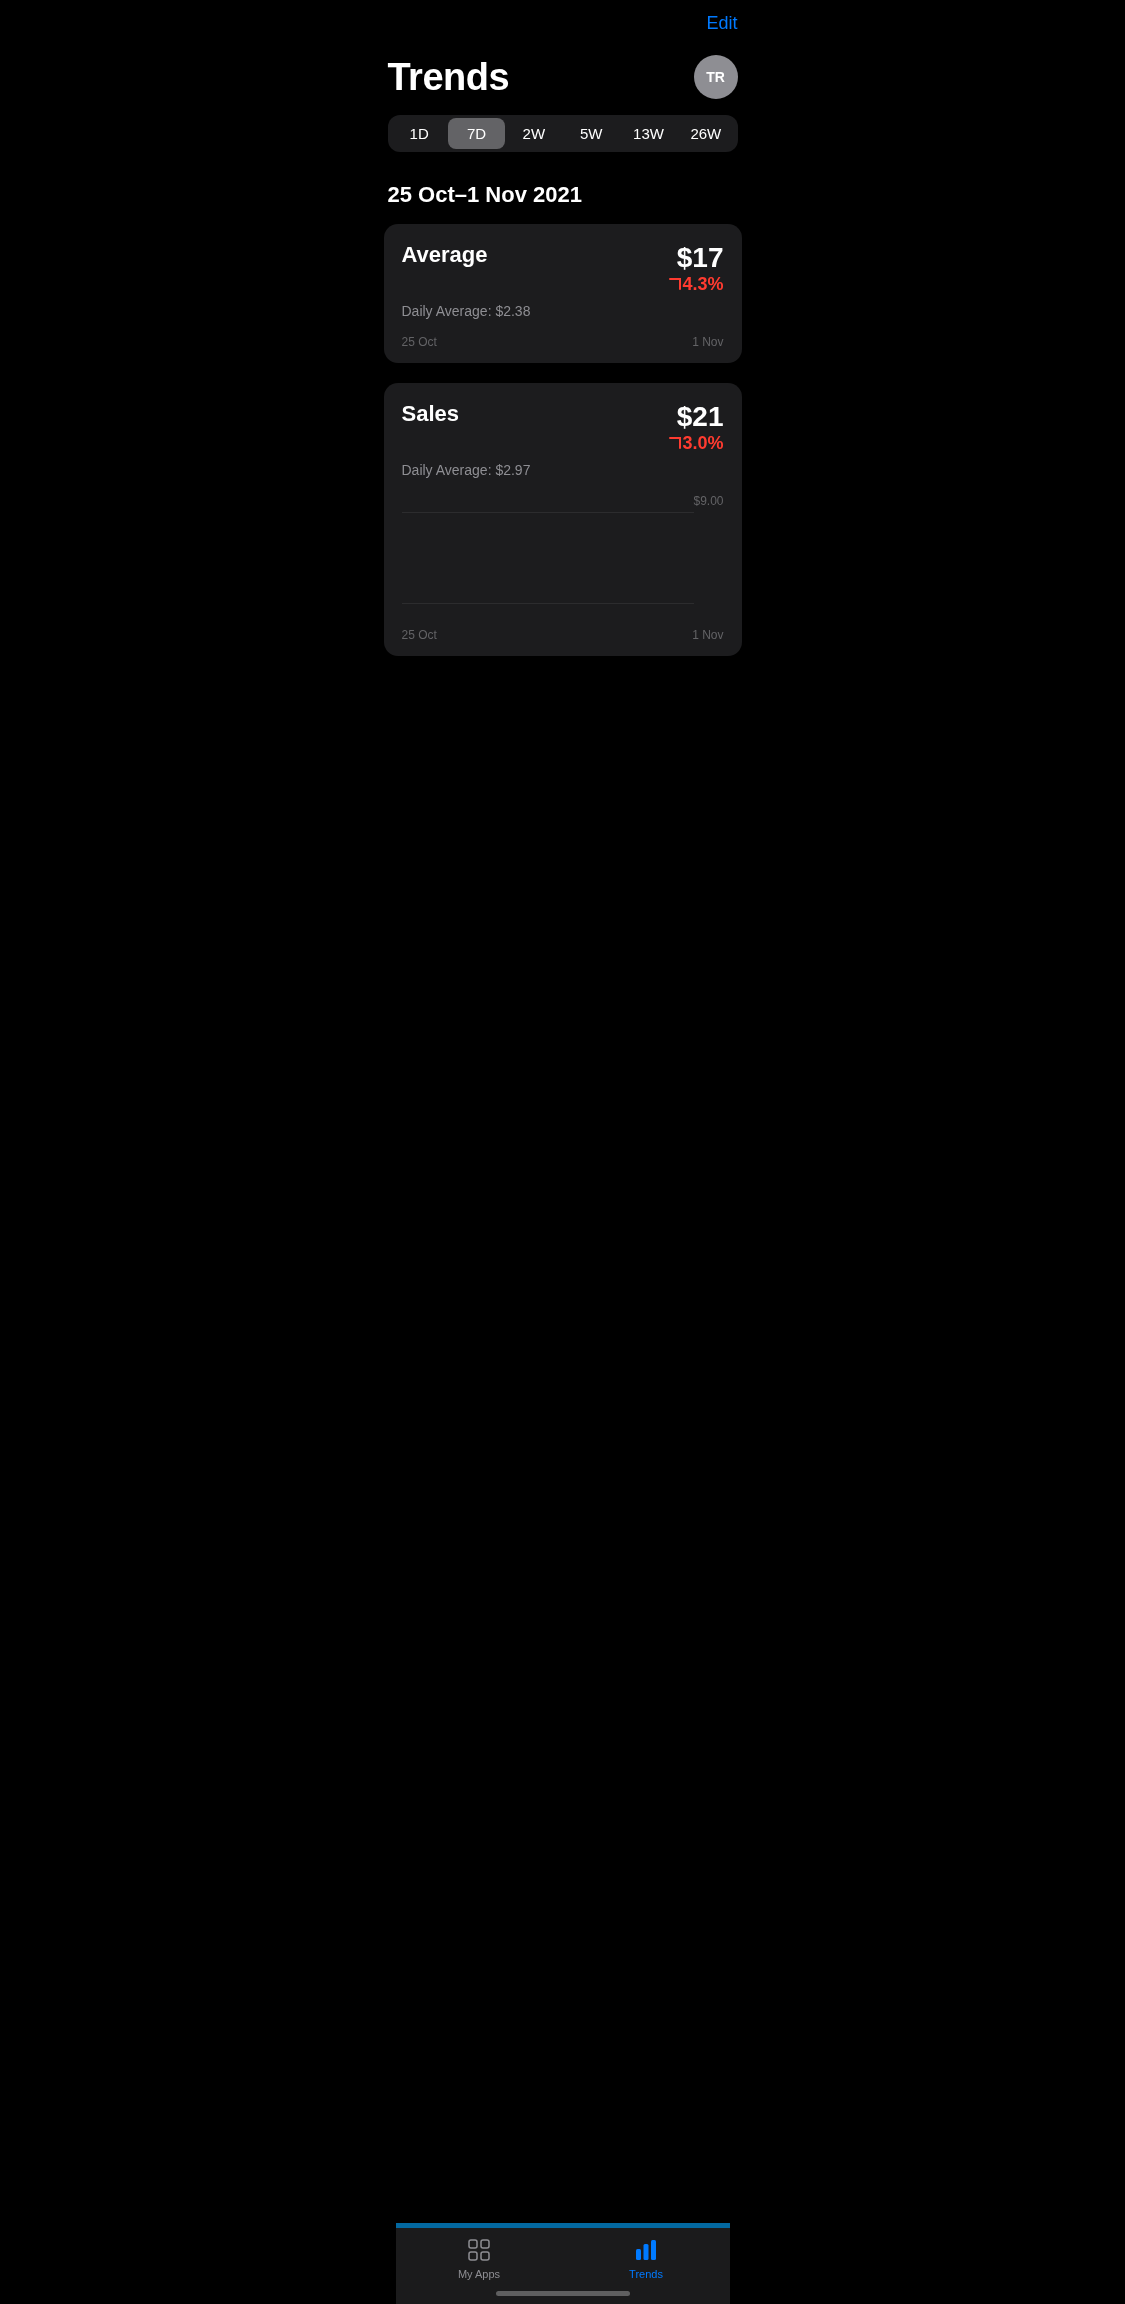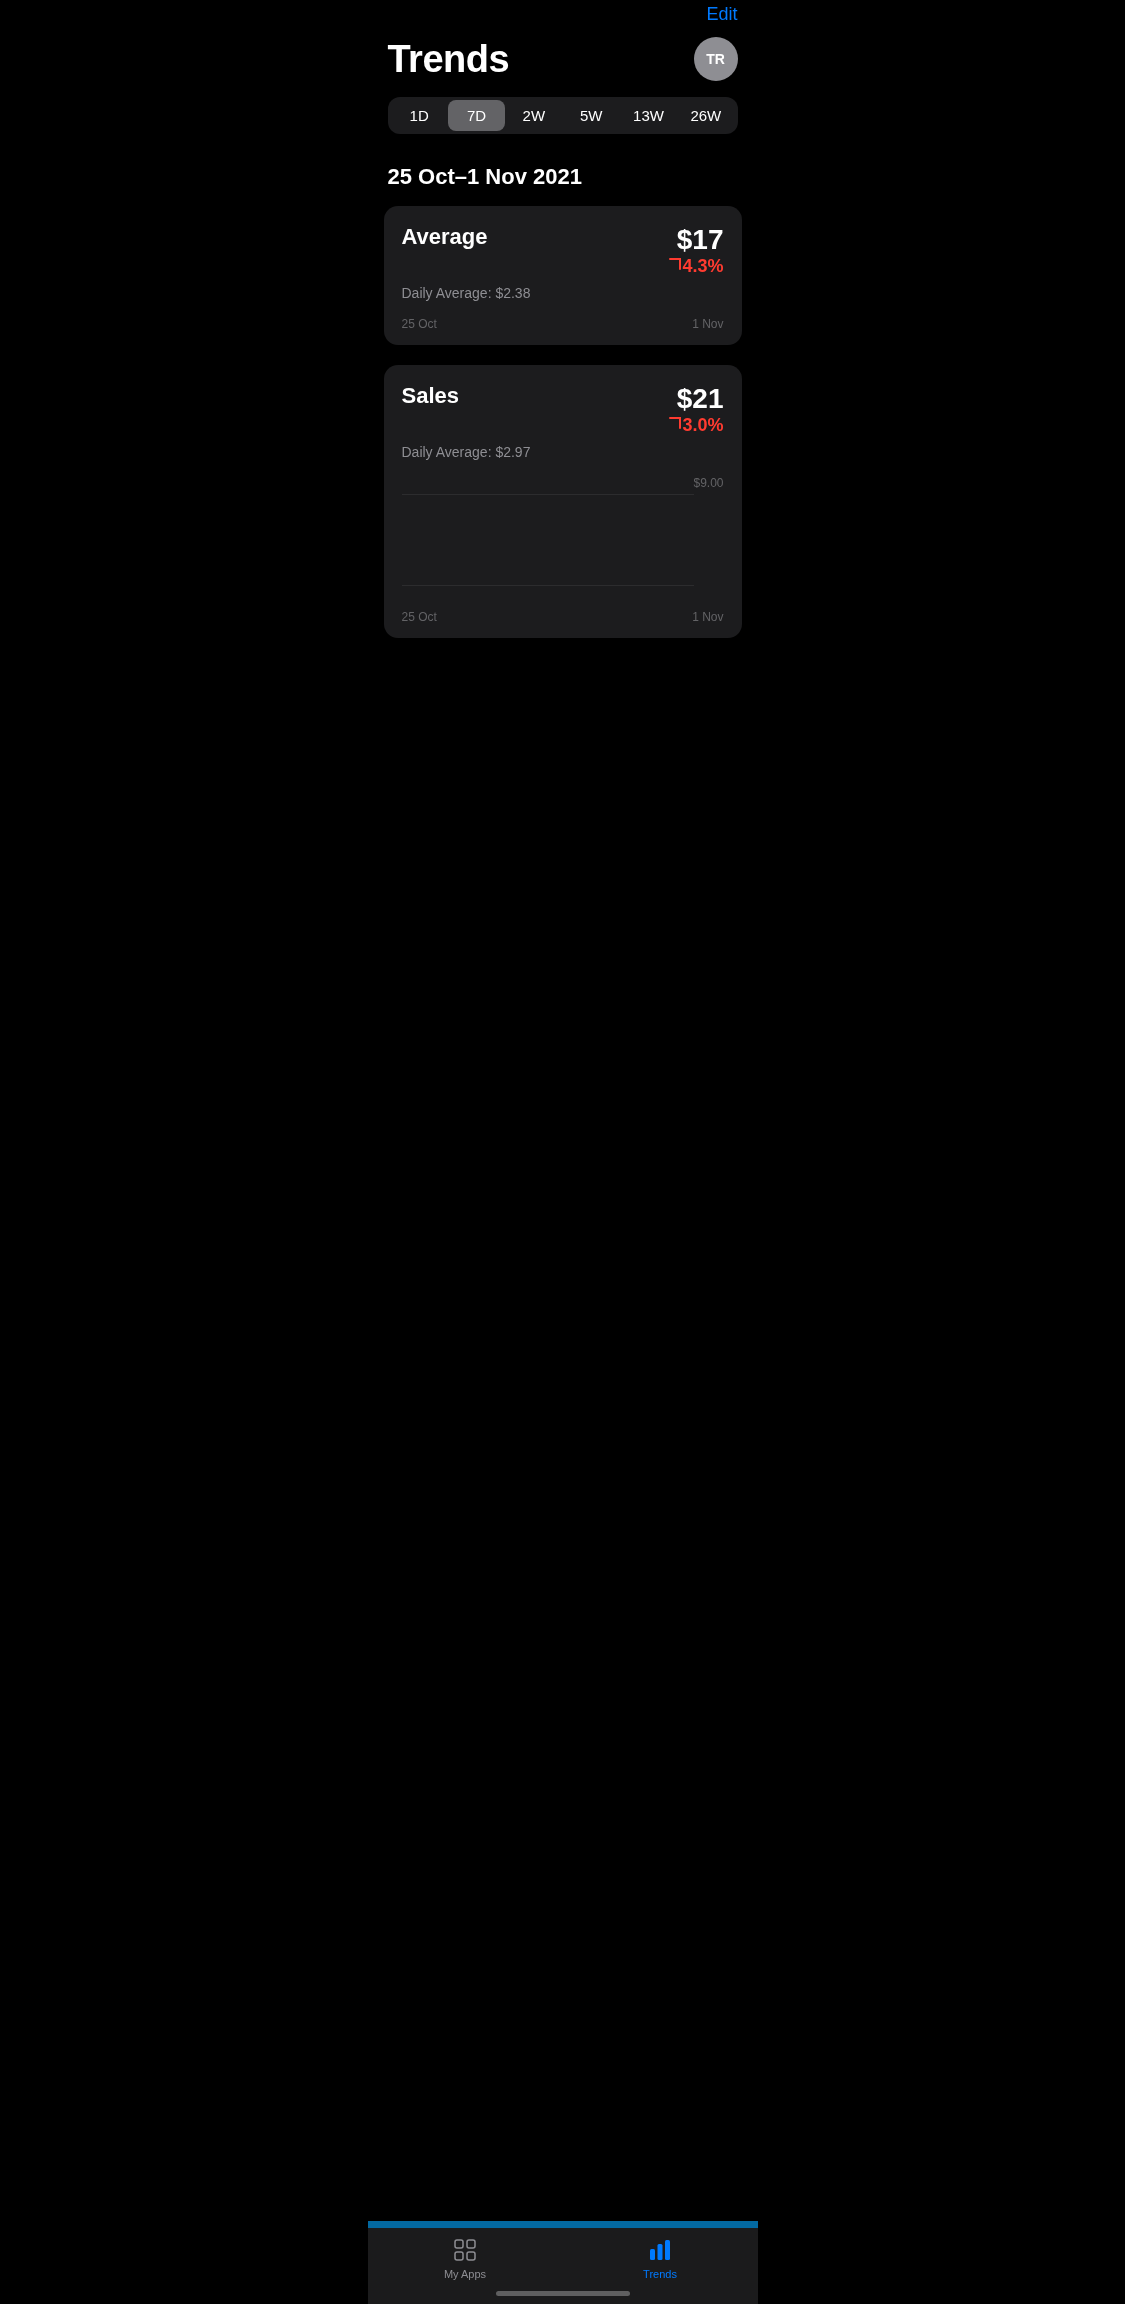--- a/index.html
+++ b/index.html
@@ -22,21 +22,21 @@
       flex-direction: column;
     }
 
     .edit-button {
       align-self: flex-end;
       color: #007AFF;
       font-size: 18px;
       background: none;
       border: none;
       cursor: pointer;
-      padding: 4px 0;
+      padding: 13px 0;
       margin-bottom: 8px;
     }
 
     .title-row {
       display: flex;
       align-items: center;
       justify-content: space-between;
       margin-bottom: 16px;
     }
 
@@ -119,21 +119,21 @@
     }
 
     .card-value {
       font-size: 28px;
       font-weight: 700;
       display: block;
     }
 
     .card-change {
       display: flex;
-      align-items: flex-start;
+      align-items: center;
       justify-content: flex-end;
       gap: 0;
     }
 
     .card-change.down {
       color: #ff3b30;
     }
 
     .change-arrow {
       font-size: 14px;
@@ -203,23 +203,23 @@
       right: 30px;
       height: 1px;
       background: #2c2c2e;
     }
 
     .bottom-nav {
       position: fixed;
       bottom: 0;
       left: 50%;
       transform: translateX(-50%);
-      width: 390px;
+      width: 334px;
       background: rgba(28, 28, 30, 0.95);
-      border-top: 7px solid #0369a1;
+      border-top: 5px solid #0369a1;
       display: flex;
       padding: 8px 0 24px;
     }
 
     .nav-item {
       flex: 1;
       display: flex;
       flex-direction: column;
       align-items: center;
       gap: 4px;

